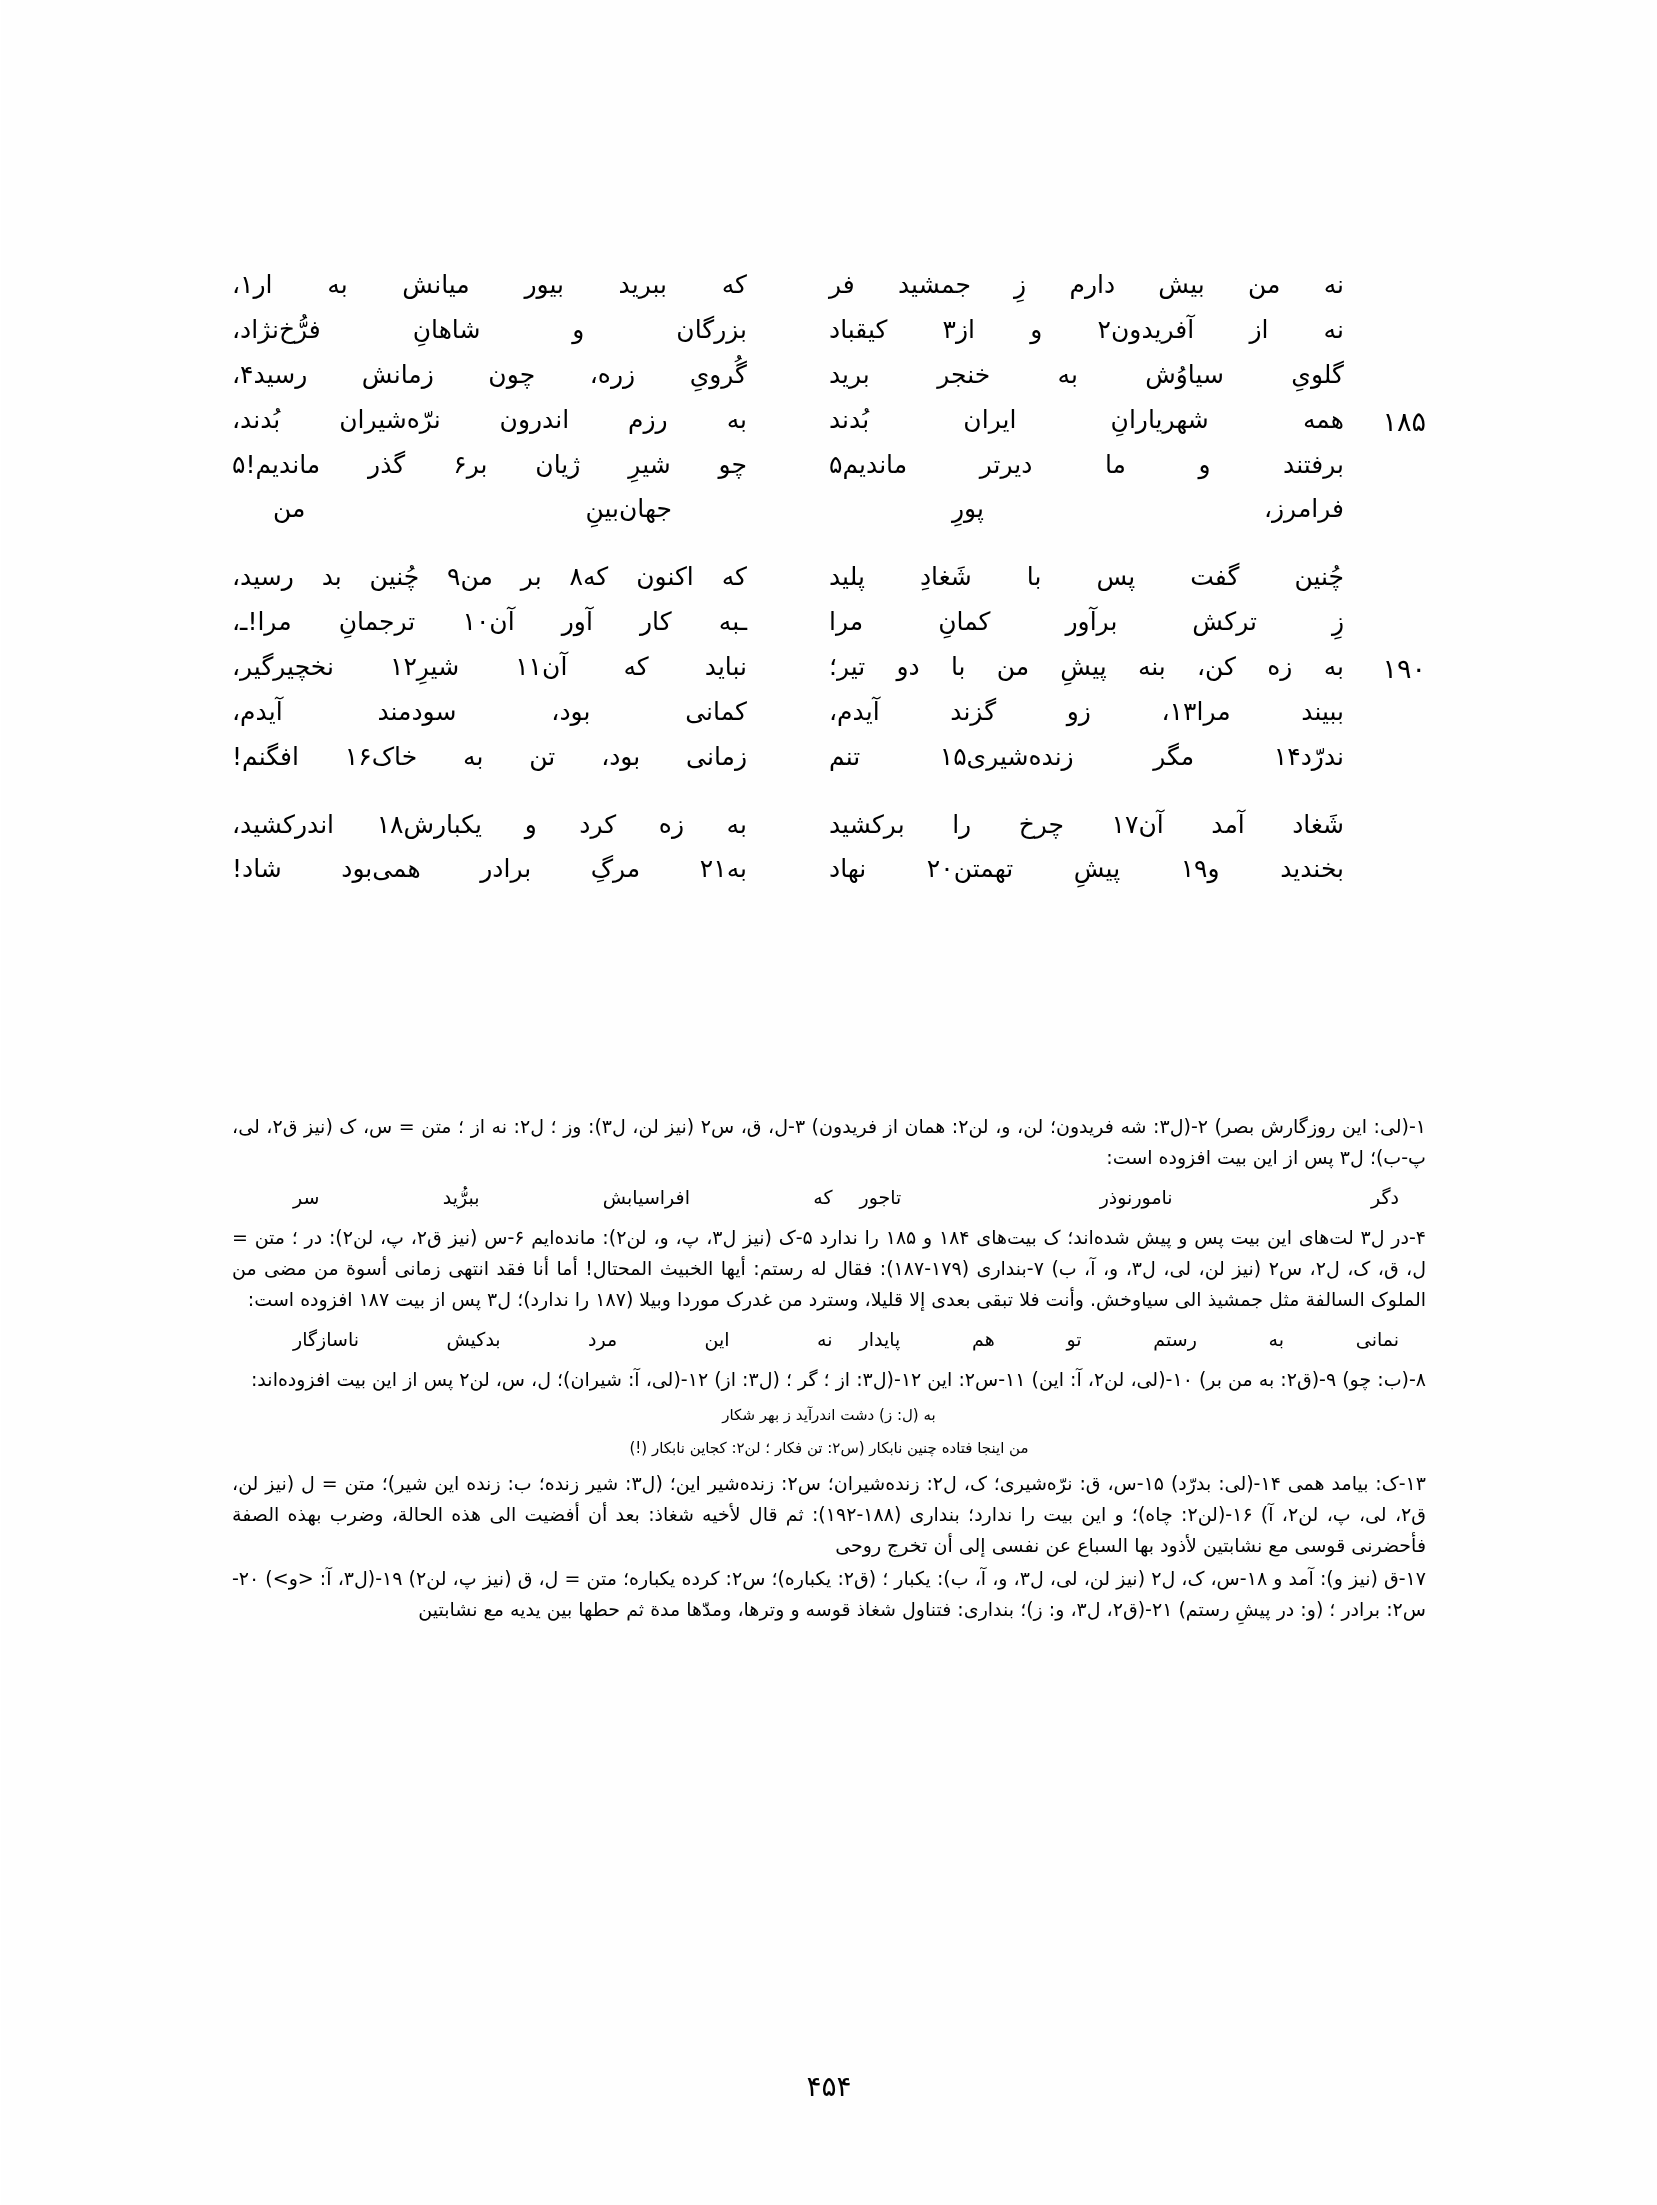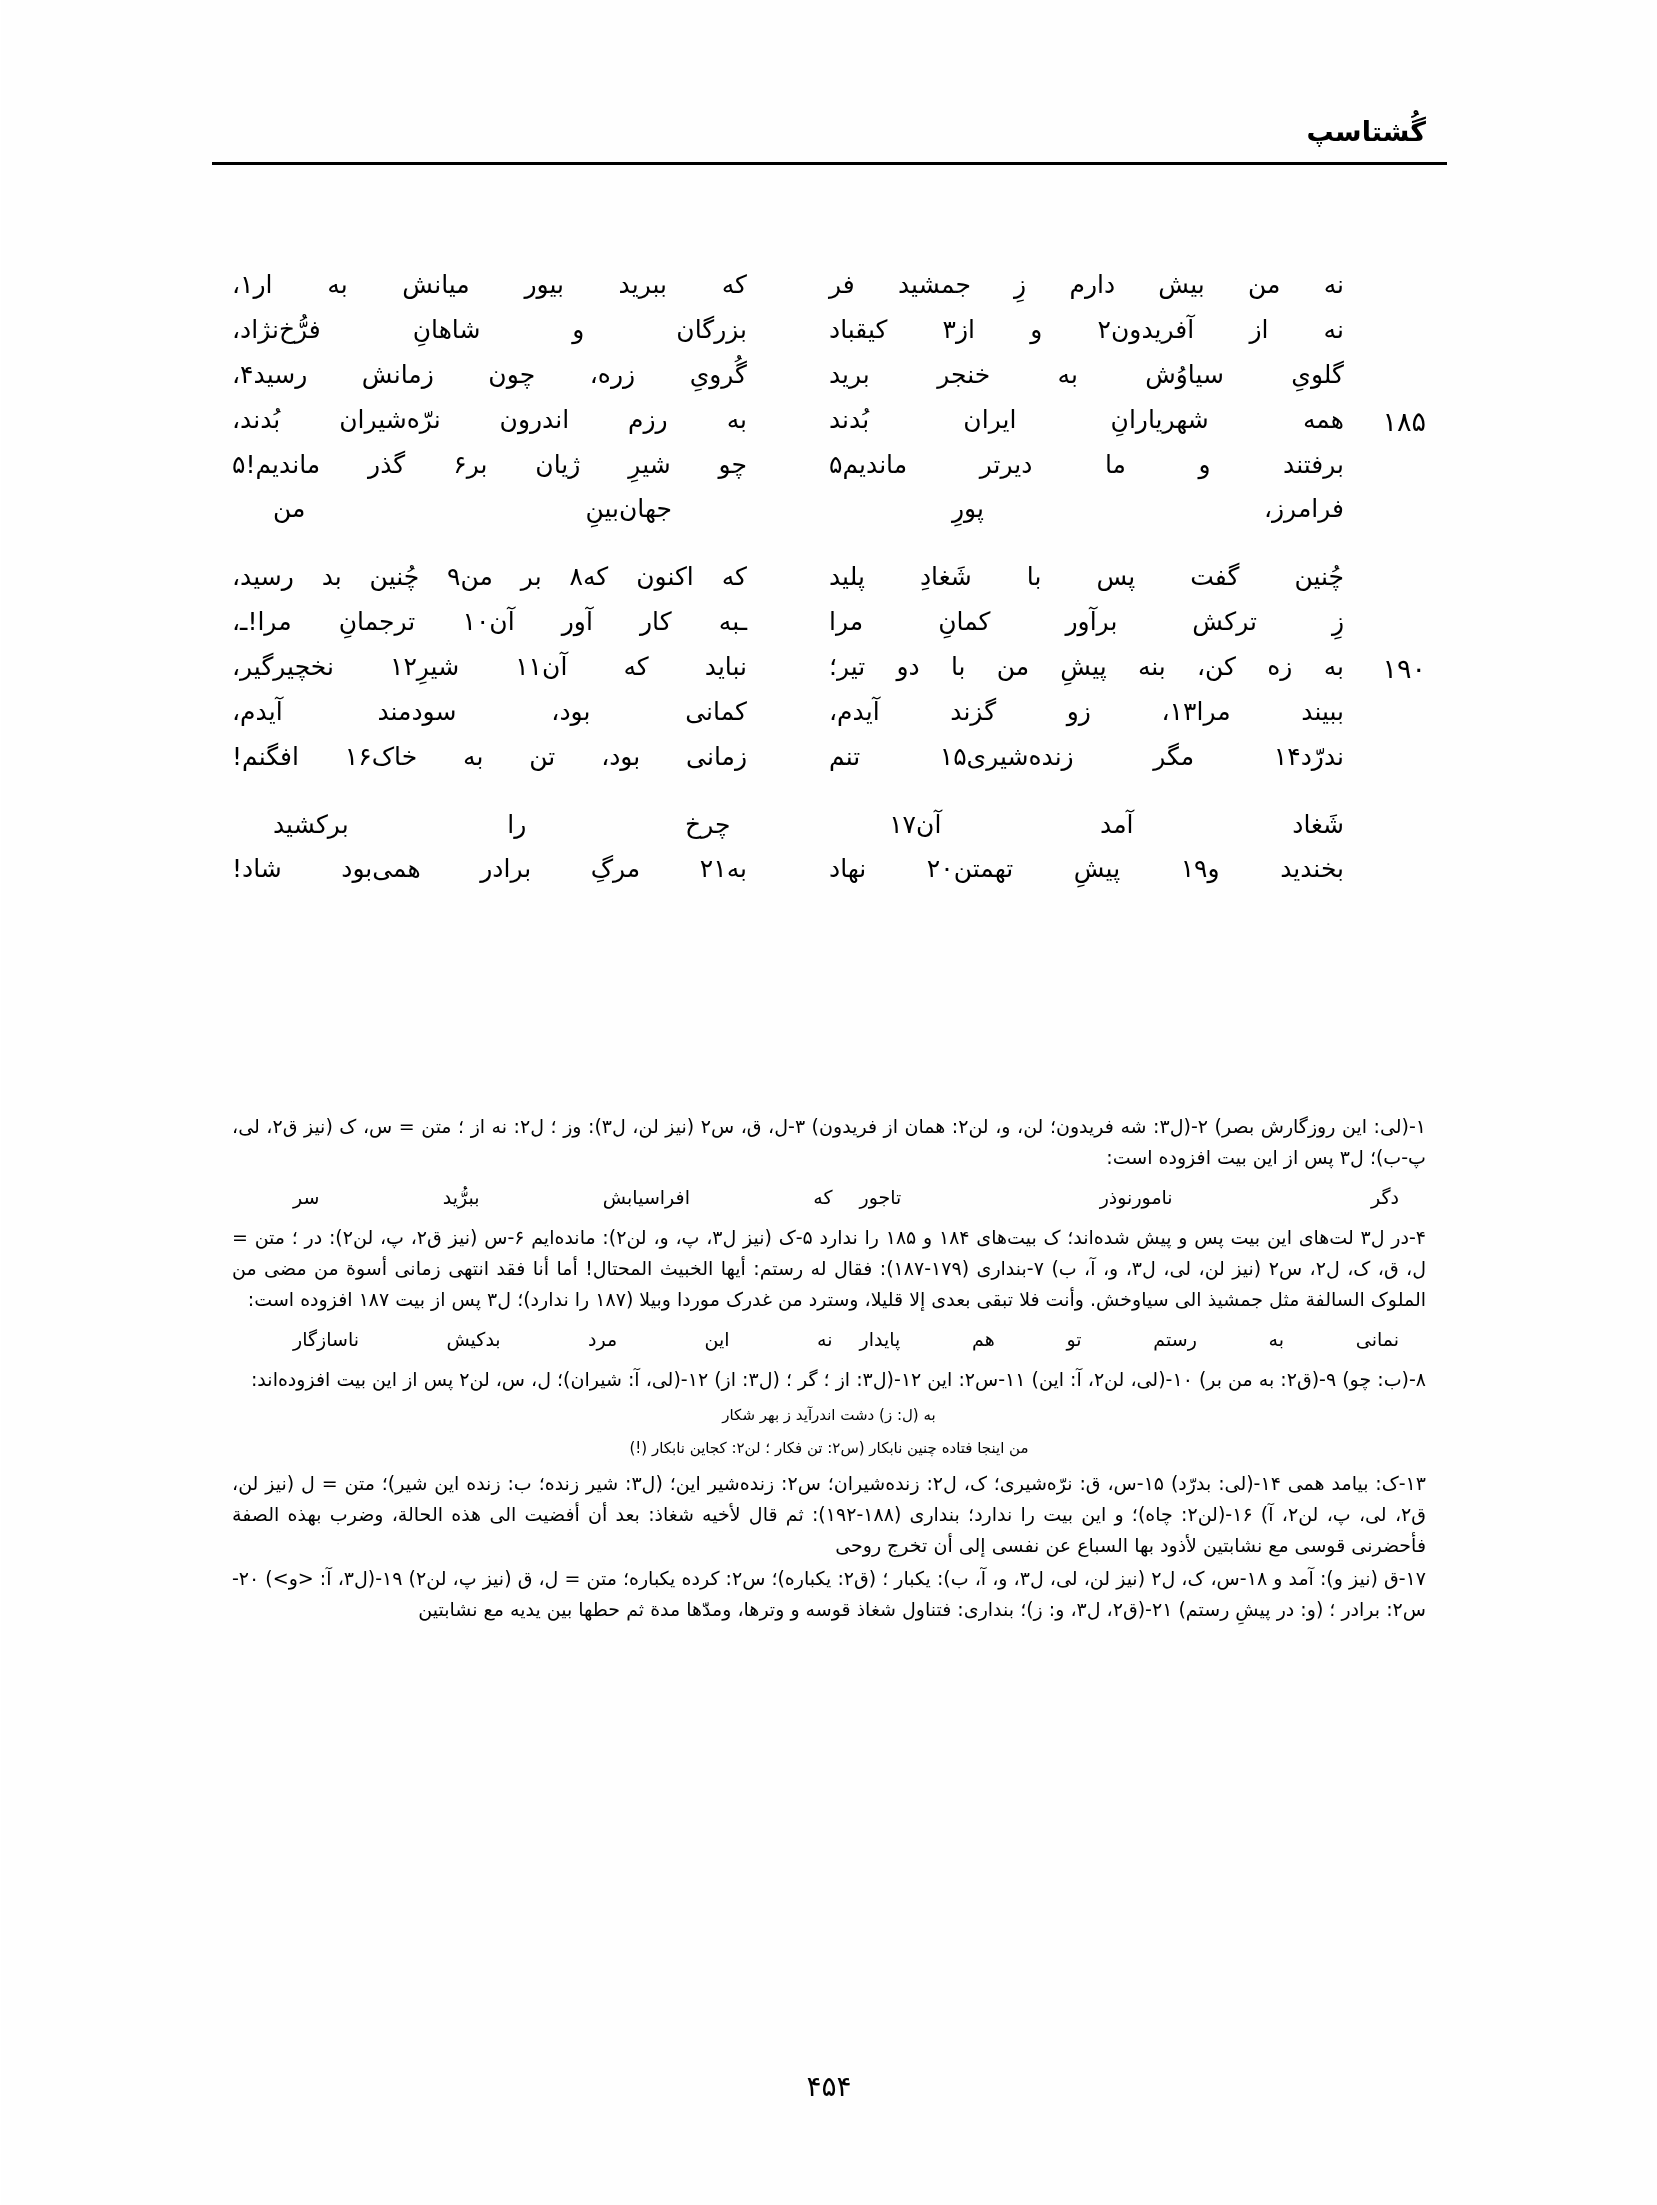--- a/index.html
+++ b/index.html
@@ -128,24 +128,20 @@
     text-align: center;
     font-size: 28px;
     letter-spacing: 1.4px;
   }
 </style>
 </head>
 <body>
 
 <div class="page">
 
-  <div class="runhead">
-    <div class="runhead-title">گُشتاسپ</div>
-    <div class="runhead-rule"></div>
-  </div>
 
   <div class="verse-area" id="verse-area">
       <div class="stanza">
         <div class="bayt">
           <div class="vnum"></div>
           <div class="mesra a">نه من بیش دارم زِ جمشید فر</div>
           <div class="mesra b">که ببرید بیور میانش به ار‌۱،</div>
         </div>
         <div class="bayt">
           <div class="vnum"></div>
@@ -196,20 +192,21 @@
         <div class="bayt">
           <div class="vnum"></div>
           <div class="mesra a">ندرّد۱۴ مگر زنده‌شیری۱۵ تنم</div>
           <div class="mesra b">زمانی بود، تن به خاک۱۶ افگنم!</div>
         </div>
       </div>
       <div class="stanza">
         <div class="bayt">
           <div class="vnum"></div>
           <div class="mesra a">شَغاد آمد آن۱۷ چرخ را برکشید</div>
+          <div class="mesra b">به زه کرد و یکبارش۱۸ اندرکشید،</div>
         </div>
         <div class="bayt">
           <div class="vnum"></div>
           <div class="mesra a">بخندید و۱۹ پیشِ تهمتن۲۰ نهاد</div>
           <div class="mesra b">به۲۱ مرگِ برادر همی‌بود شاد!</div>
         </div>
       </div>
     </div>
 
   <div class="notes" id="notes-area">

